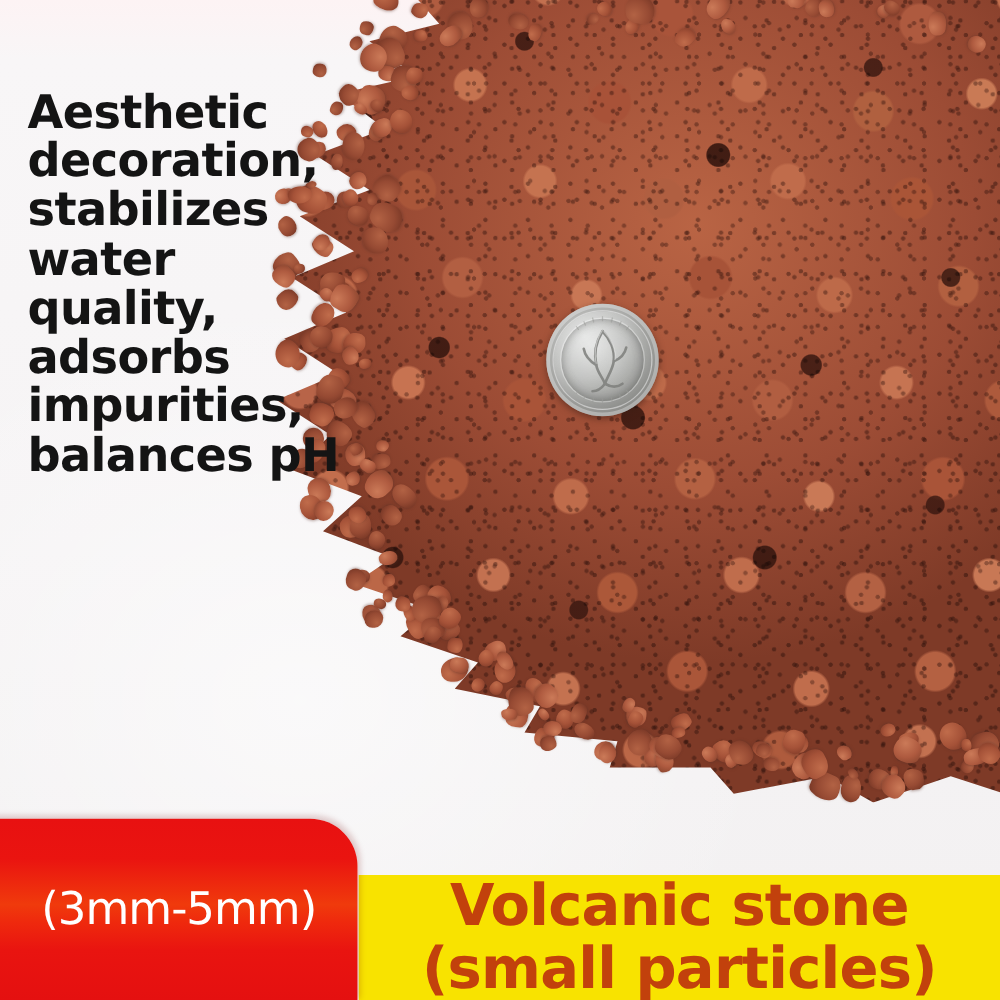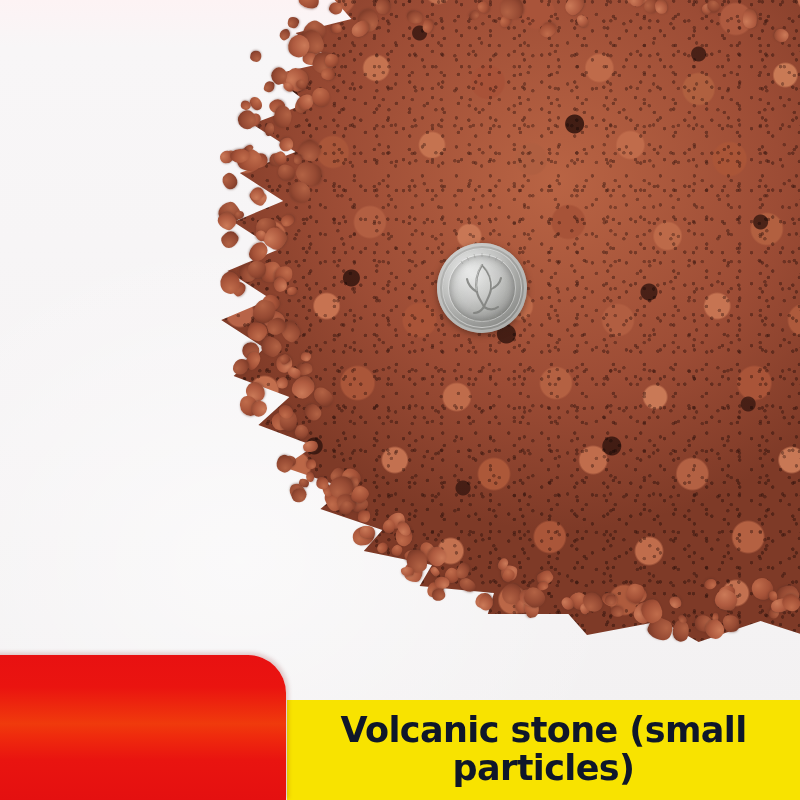--- a/index.html
+++ b/index.html
@@ -219,23 +219,23 @@
     height: 100px;
     background: #f8e300;
     display: flex;
     align-items: center;
     justify-content: center;
     text-align: center;
   }
   .yellow-bar-text {
     font-family: "DejaVu Sans", sans-serif;
     font-weight: bold;
-    font-size: 35px;
+    font-size: 46px;
     line-height: 1.08;
-    color: #0f172a;
+    color: #c2410c;
     letter-spacing: -0.6px;
     padding: 0 10px;
   }
 
   .red-badge {
     position: absolute;
     left: -14px;
     top: 655px;
     width: 300px;
     height: 146px;
@@ -496,21 +496,23 @@
         <path d="M45 21 C40 29 38 39 40 48"></path>
         <path d="M46 22 C52 28 56 37 55 45"></path>
       </g>
       <g stroke="#9a9b98" stroke-width="1" opacity="0.55">
         <path d="M24 18 L26 21 M30 14 L31.5 17.5 M37 11 L38 15 M45 10 L45 14 M53 11 L52 15 M60 14 L58.5 17.5 M66 18 L64 21"></path>
         <path d="M24 72 L26 69 M30 76 L31.5 72.5 M37 79 L38 75 M45 80 L45 76 M53 79 L52 75 M60 76 L58.5 72.5 M66 72 L64 69"></path>
       </g>
     </svg>
   </div>
 
+  <div class="copy">Aesthetic decoration, stabilizes water quality, adsorbs impurities, balances pH</div>
 
   <div class="yellow-bar">
     <div class="yellow-bar-text">Volcanic stone (small particles)</div>
   </div>
 
   <div class="red-badge">
+    <div class="badge-size">(3mm-5mm)</div>
   </div>
 
 </div>
 
 </body></html>

